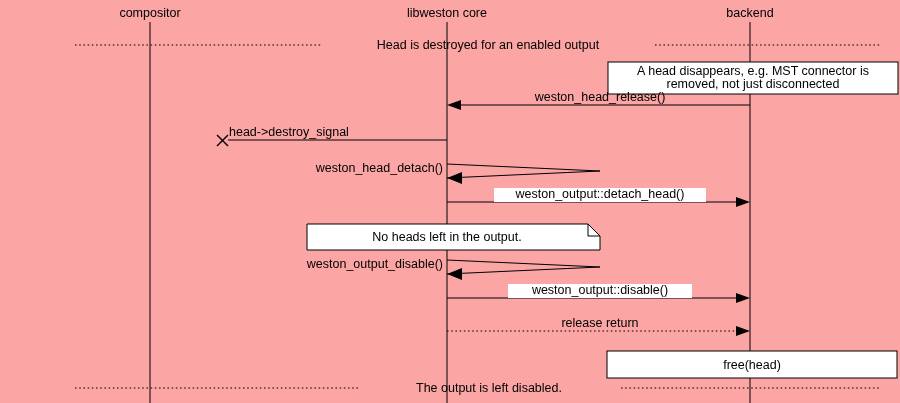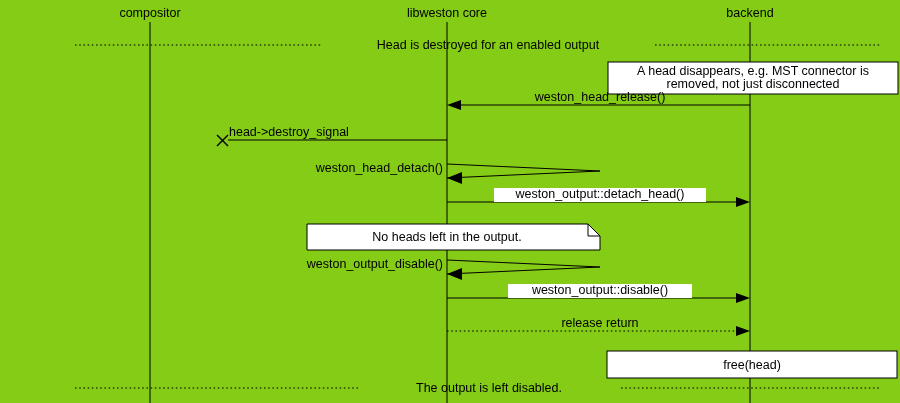--- a/index.html
+++ b/index.html
@@ -4,21 +4,21 @@
 <style>
   html, body {
     margin: 0;
     padding: 0;
     background: #ffffff;
   }
   #canvas {
     position: relative;
     width: 900px;
     height: 403px;
-    background: #84cc16;
+    background: #fca5a5;
     font-family: "Liberation Sans", sans-serif;
     color: #000000;
     overflow: hidden;
   }
   svg#diagram {
     position: absolute;
     left: 0;
     top: 0;
     width: 900px;
     height: 403px;

